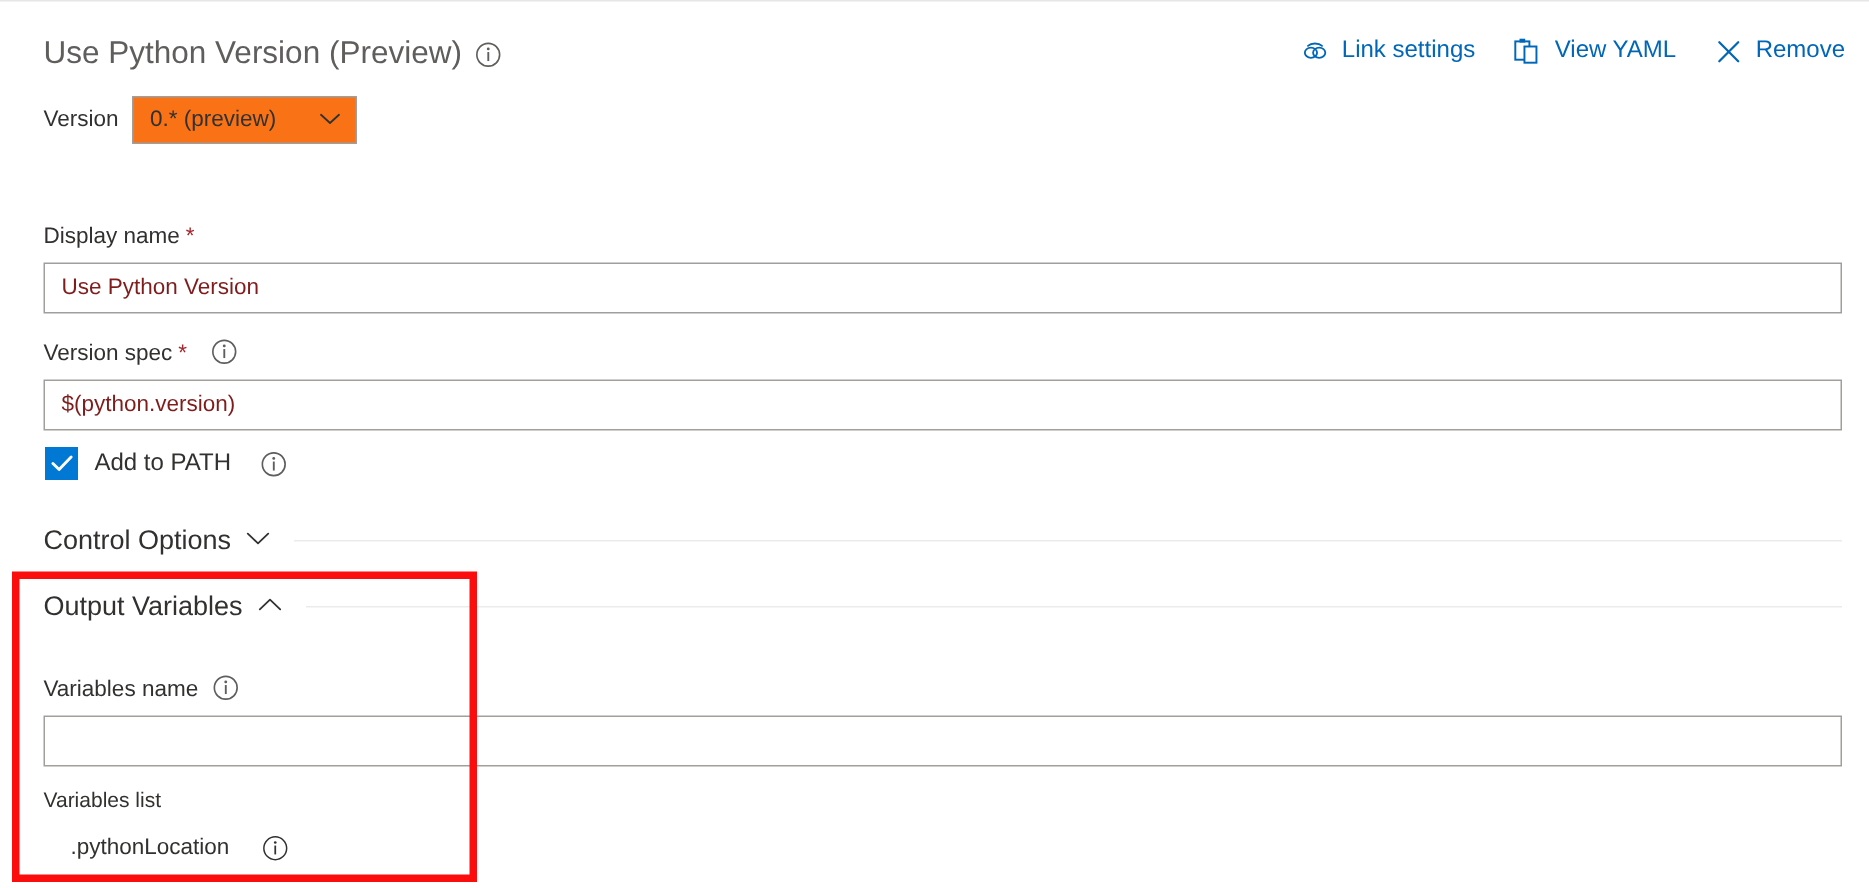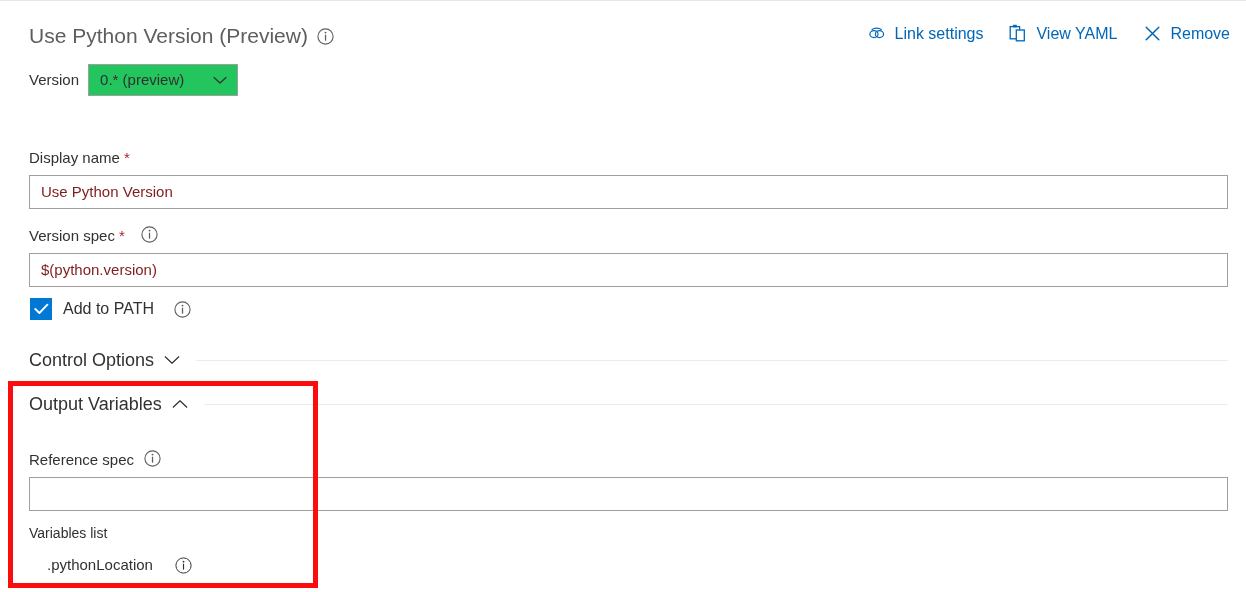--- a/index.html
+++ b/index.html
@@ -55,20 +55,21 @@
   .header-actions {
     position: absolute;
     top: 24px;
     right: 16px;
     display: flex;
     align-items: center;
     gap: 26px;
   }
   .action-link {
     display: flex;
+    align-items: center;
     gap: 9px;
     color: #0067b8;
     font-size: 16px;
     line-height: 20px;
     cursor: pointer;
     white-space: nowrap;
   }
   .action-link .icon-wrap {
     display: inline-flex;
     align-items: center;
@@ -88,21 +89,21 @@
   }
   .version-label {
     font-size: 15px;
     color: #323130;
     line-height: 20px;
   }
   .dropdown {
     width: 150px;
     height: 32px;
     border: 1px solid #a19f9d;
-    background: #22c55e;
+    background: #f97316;
     display: flex;
     align-items: center;
     justify-content: space-between;
     padding: 0 10px 0 11px;
     box-sizing: border-box;
     cursor: pointer;
   }
   .dropdown-value {
     font-size: 15px;
     color: #323130;
@@ -381,21 +382,21 @@
         <svg width="16" height="10" viewBox="0 0 16 10">
           <path d="M1.2 8.2 L8 1.8 L14.8 8.2" fill="none" stroke="#323130" stroke-width="1.2" stroke-linecap="round" stroke-linejoin="round"></path>
         </svg>
       </span>
     </div>
     <div class="section-rule"></div>
   </div>
 
   <div class="form-field" style="top:450px;">
     <div class="field-label-row">
-      <span class="field-label">Reference spec</span>
+      <span class="field-label">Variables name</span>
       <span class="info-icon" style="margin-left:3px;">
         <svg width="17" height="17" viewBox="0 0 17 17">
           <circle cx="8.5" cy="8.5" r="7.6" fill="none" stroke="#605e5c" stroke-width="1.1"></circle>
           <circle cx="8.5" cy="4.6" r="0.95" fill="#605e5c"></circle>
           <rect x="7.9" y="6.7" width="1.25" height="6" fill="#605e5c"></rect>
         </svg>
       </span>
     </div>
     <div class="text-input" placeholder="">
       <span class="value"></span>

